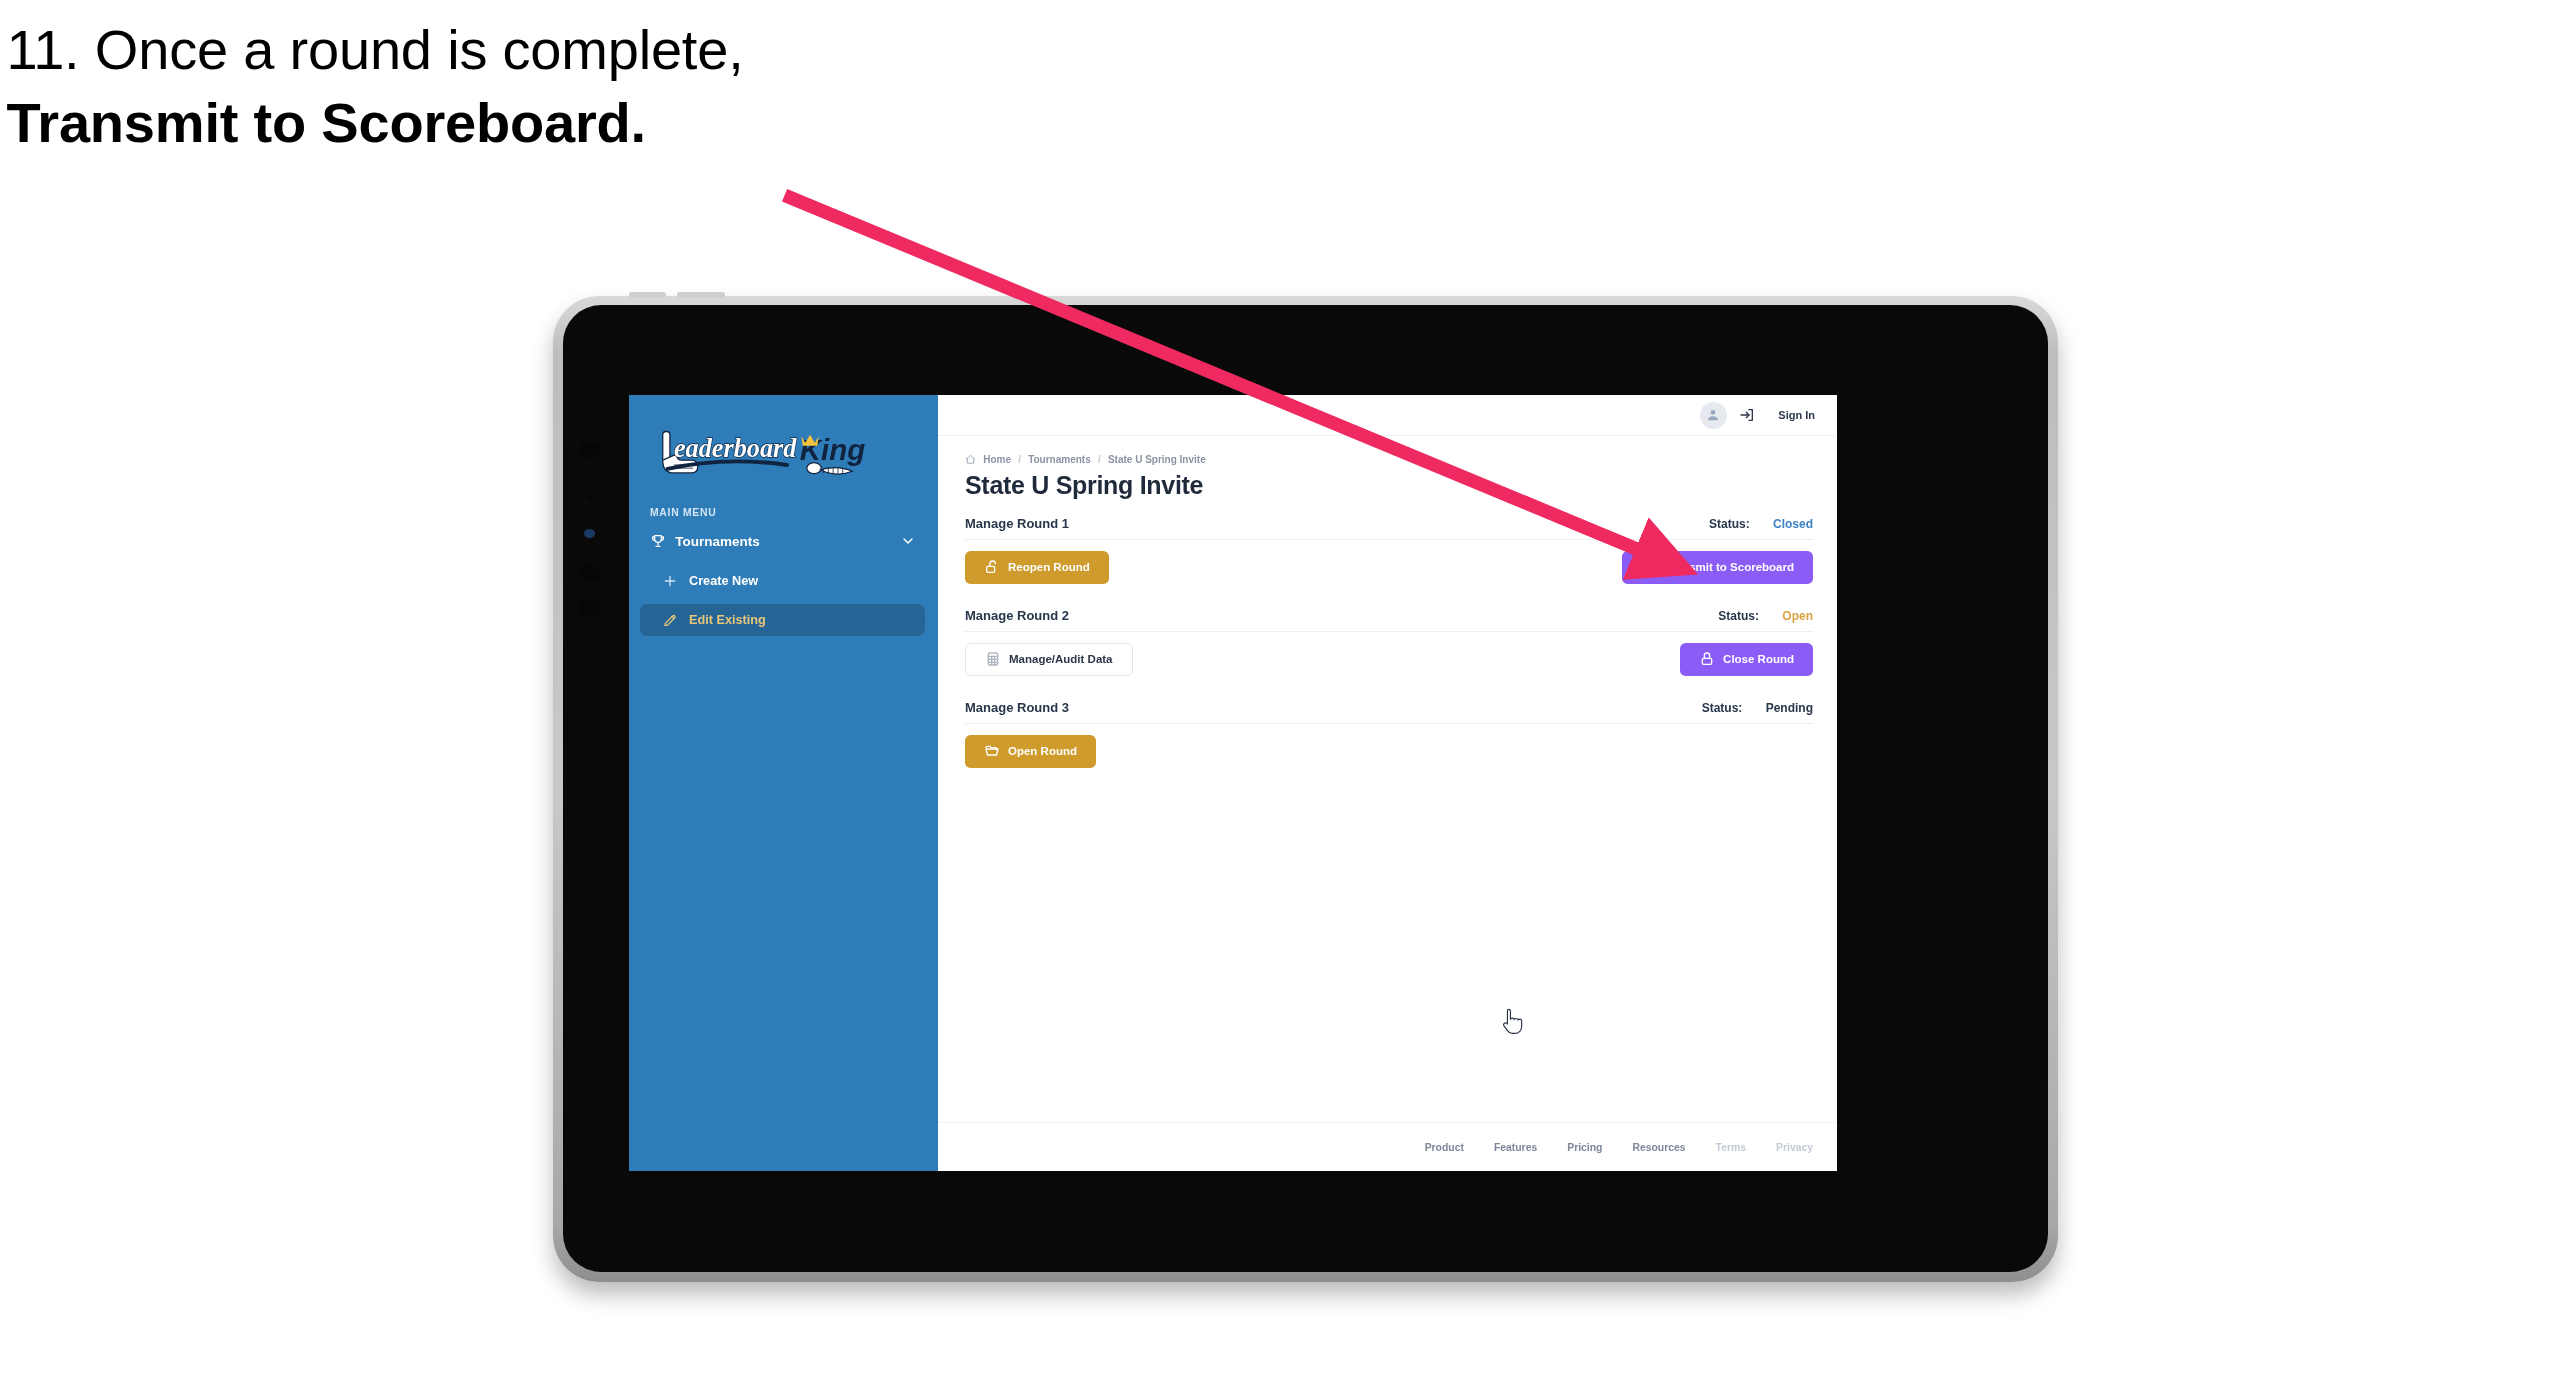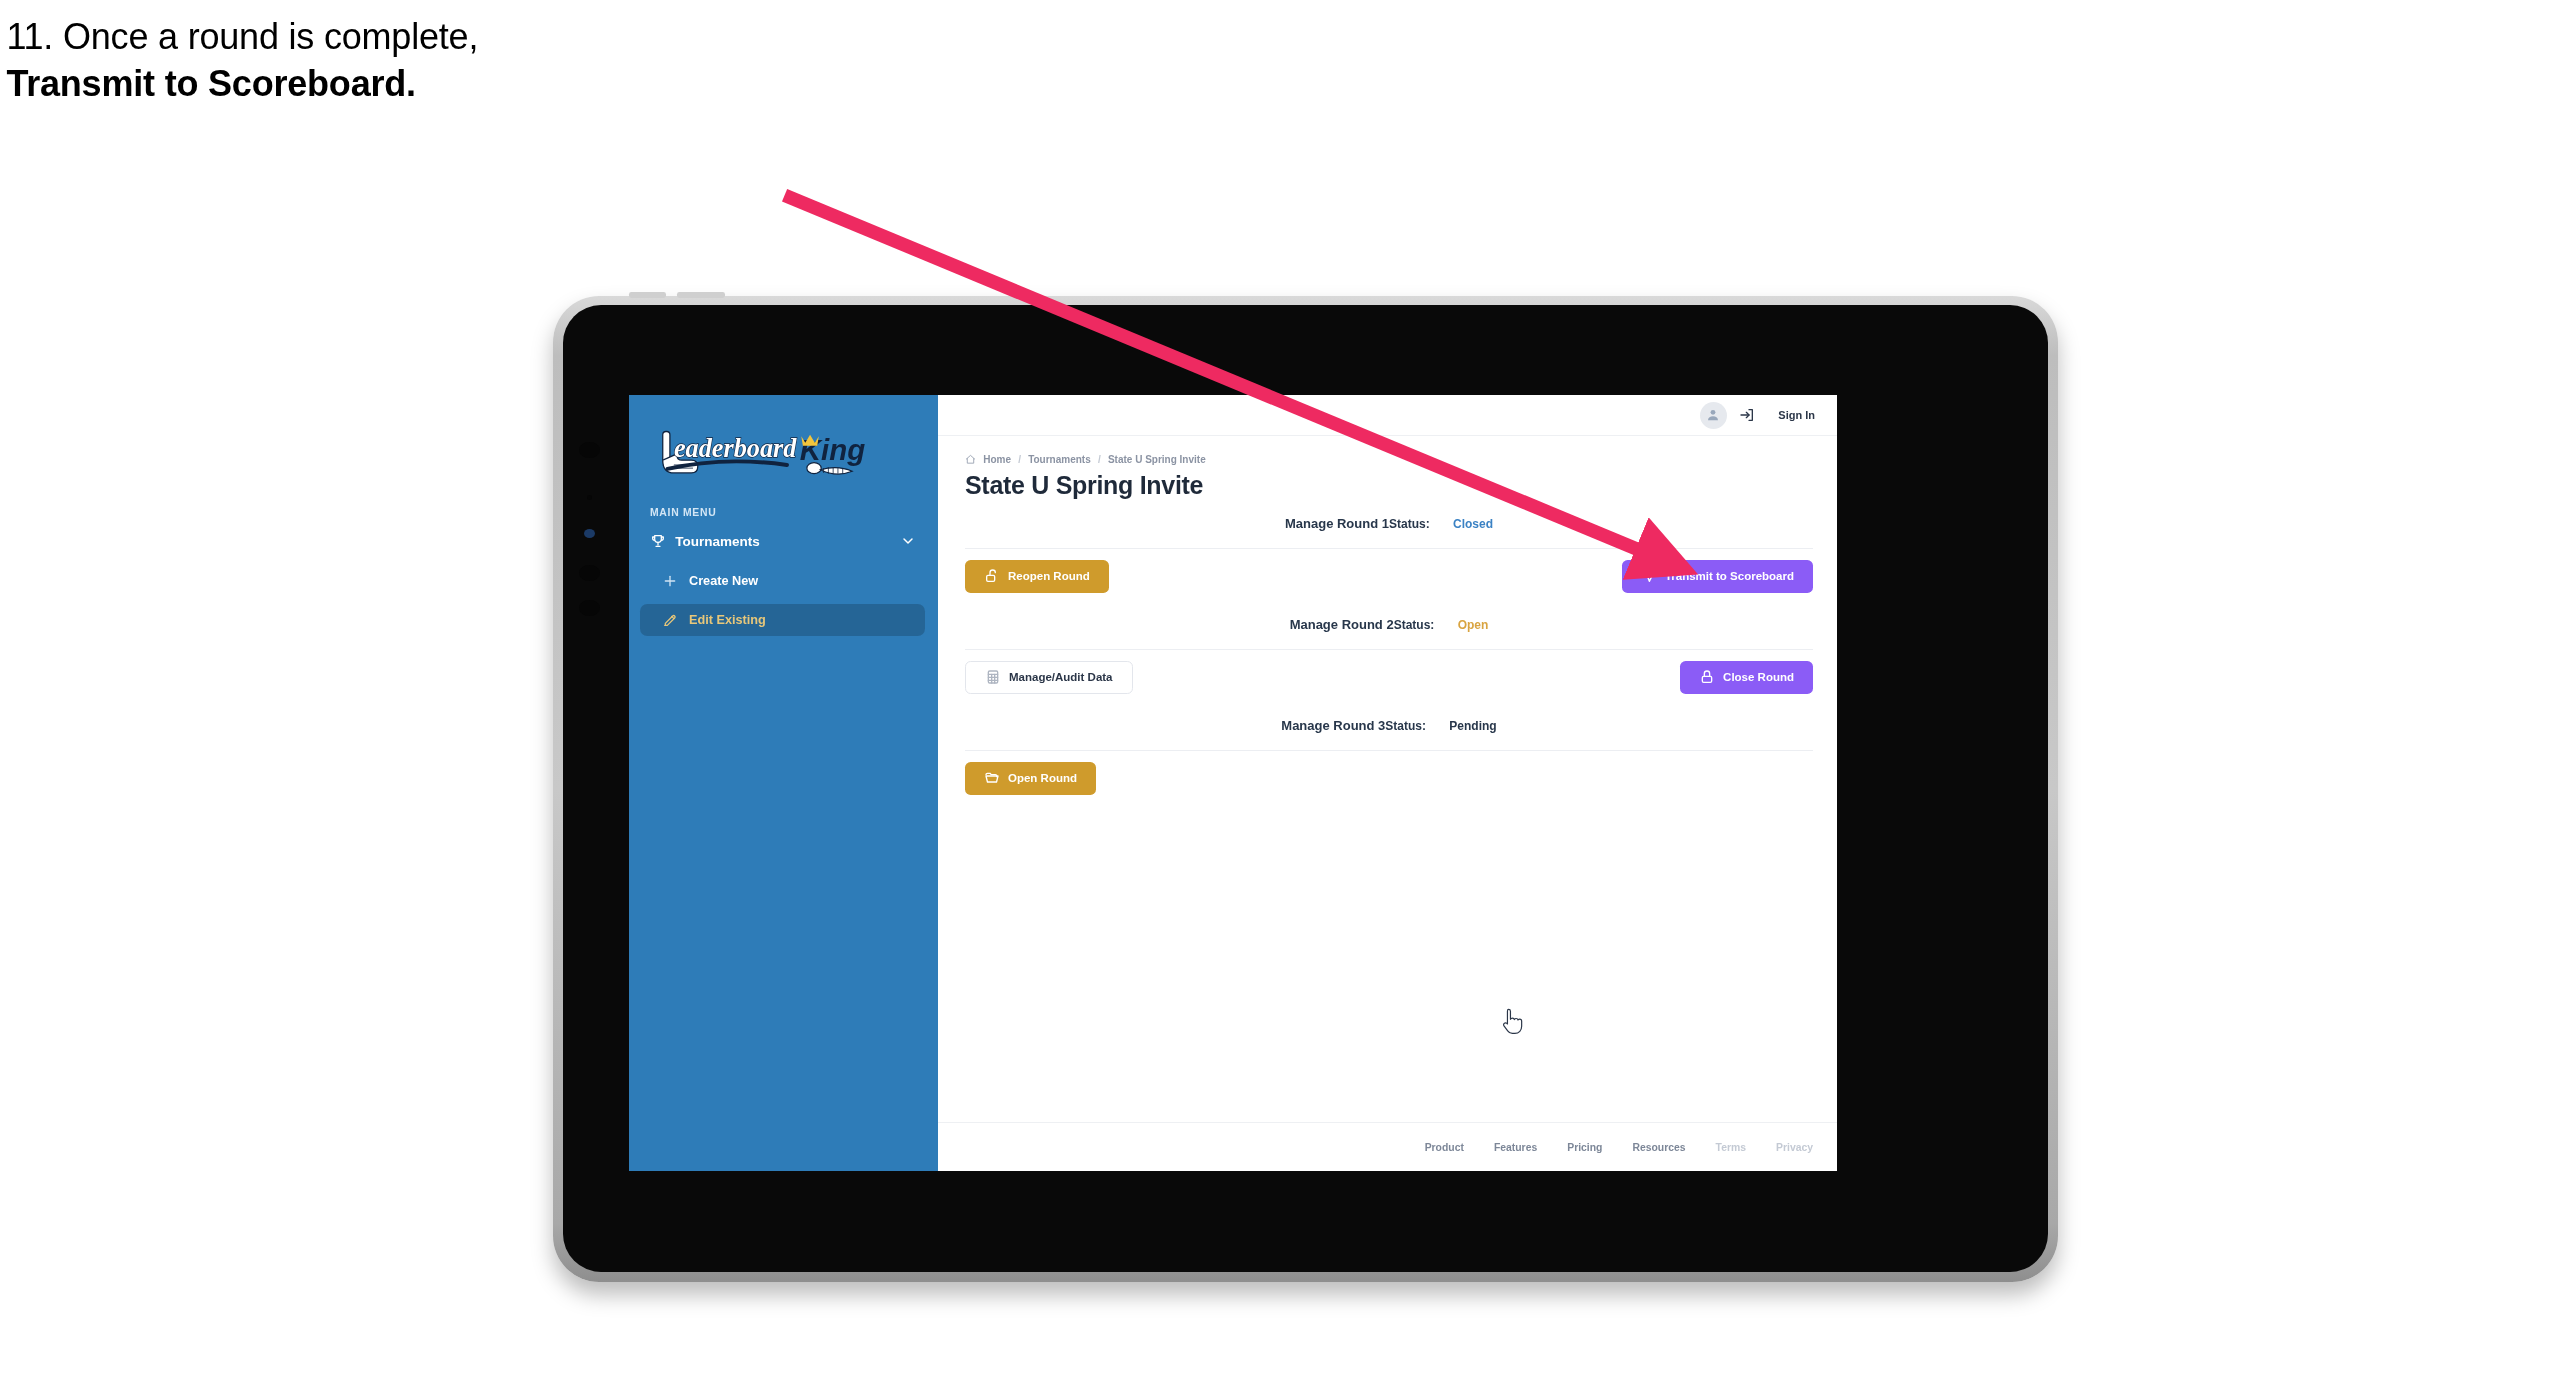--- a/index.html
+++ b/index.html
@@ -7,21 +7,21 @@
     width: 2576px; height: 1386px;
     background: #ffffff;
     font-family: "Liberation Sans", sans-serif;
     overflow: hidden;
   }
   #stage { position: relative; width: 2576px; height: 1386px; background:#fff; }
 
   
   .caption {
     position: absolute; left: 6.4px; top: 14.3px; width: 860px;
-    font-size: 36px; line-height: 1.30; color: #000;
+    font-size: 56px; line-height: 1.30; color: #000;
     font-family: "Liberation Sans", sans-serif;
     letter-spacing: -0.2px;
   }
   .caption b { font-weight: 700; }
 
   
   .tablet {
     position: absolute; left: 553px; top: 296px;
     width: 1505px; height: 986px;
     background: linear-gradient(180deg,#d9d9d9 0%, #bdbdbd 6%, #c8c8c8 50%, #a8a8a8 94%, #8e8e8e 100%);
@@ -106,22 +106,22 @@
   }
   .crumbs .sep { color:#c3c9d3; }
   .crumbs .crumb { cursor:pointer; }
   .crumbs .crumb.last { color:#8b93a3; }
   h1.page-title {
     font-size: 25px; font-weight: 800; color:#1f2a3a; letter-spacing:-0.3px;
     margin-bottom: 16px;
   }
   .round { margin-bottom: 24px; }
   .round-head {
-    display:flex; align-items:baseline; justify-content:center;
-    padding-bottom: 17px; border-bottom: 0.8px solid #eceef2;
+    display:flex; align-items:baseline; justify-content:space-between;
+    padding-bottom: 8px; border-bottom: 0.8px solid #eceef2;
   }
   .round-title { font-size:13px; font-weight:800; color:#28374b; }
   .round-status { font-size:12px; font-weight:800; color:#28374b; }
   .round-status .val { margin-left: 20px; }
   .val.closed  { color:#3B82C4; }
   .val.open    { color:#D9A441; }
   .val.pending { color:#28374b; }
   .round-actions { display:flex; align-items:center; justify-content:space-between; margin-top:11px; }
   .btn {
     display:inline-flex; align-items:center; gap:8px; cursor:pointer;

